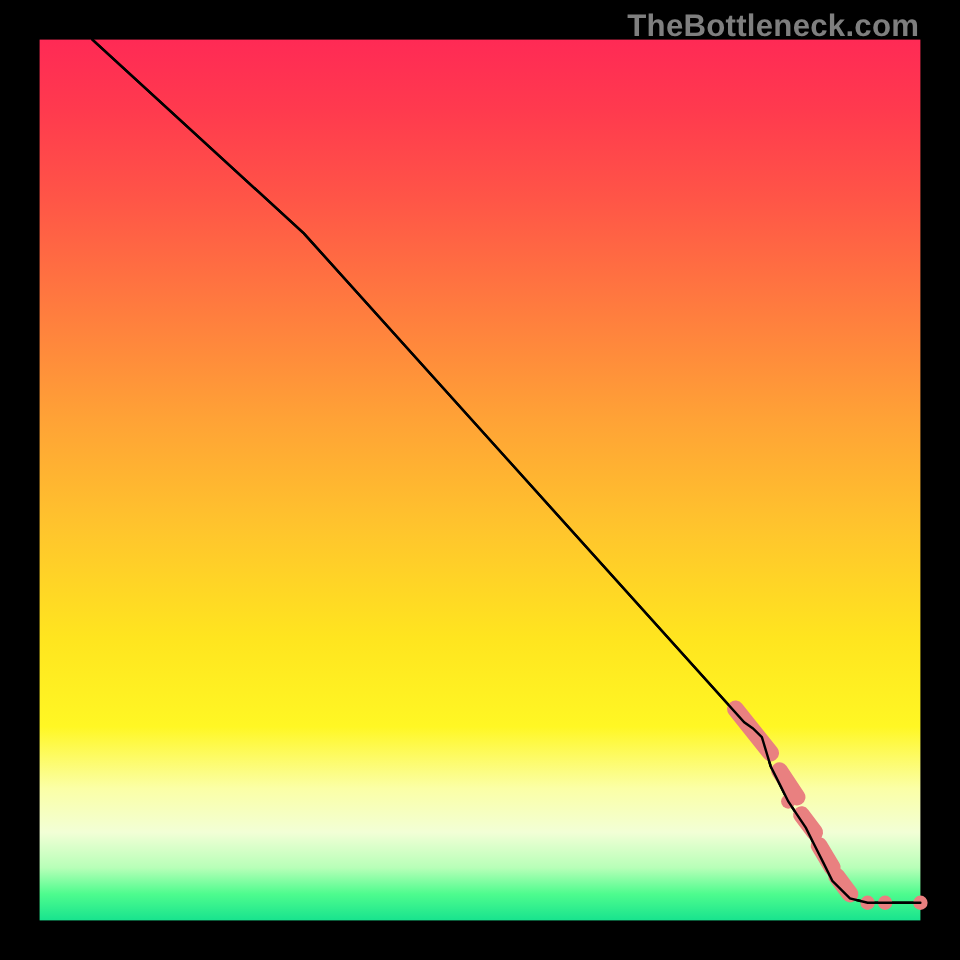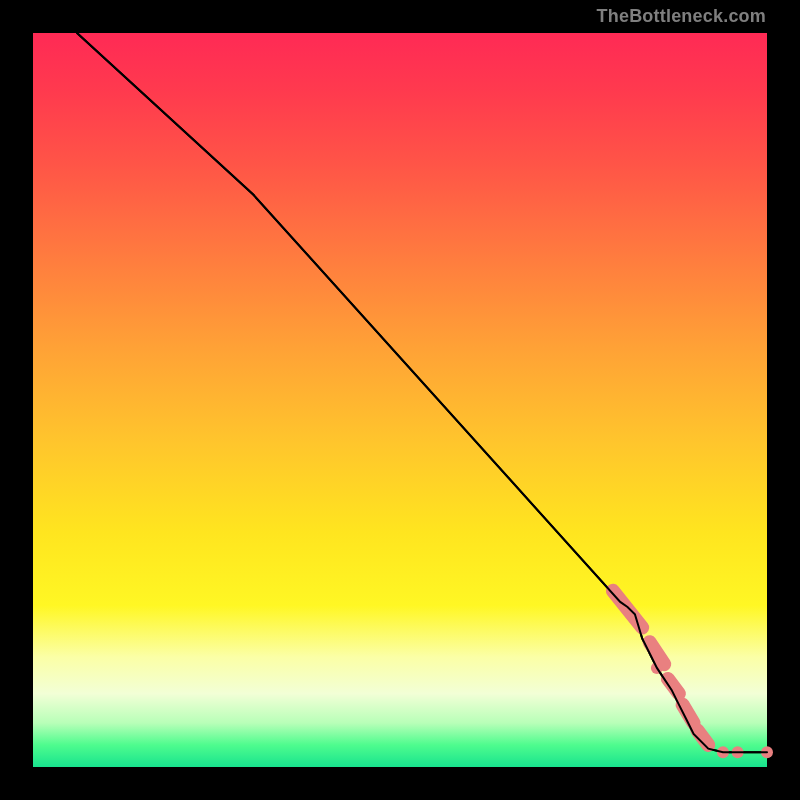--- a/index.html
+++ b/index.html
@@ -36,21 +36,21 @@
       #b8ffb8 94%,
       #4efc8e 97%,
       #18e38e 100%
     );
   }
   .watermark {
     position: absolute;
     top: 6px;
     right: 34px;
     color: #7f7f7f;
-    font-size: 18px;
+    font-size: 26px;
     font-weight: 600;
     letter-spacing: 0.2px;
     user-select: none;
   }
   svg.overlay {
     position: absolute;
     left: 0;
     top: 0;
   }
 </style>

